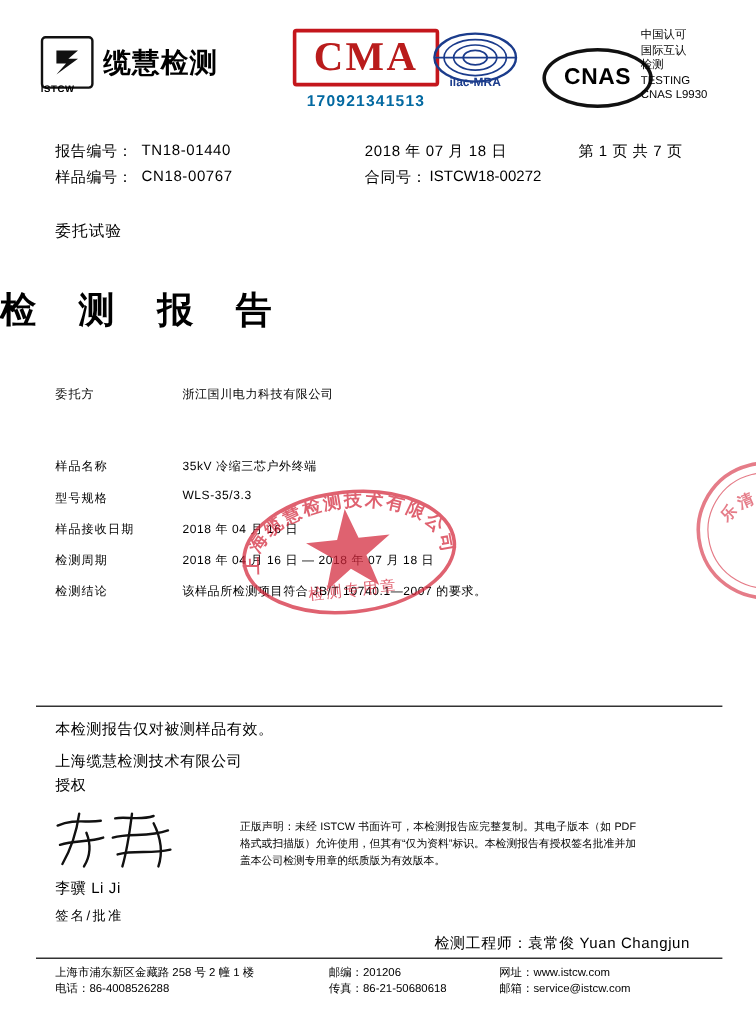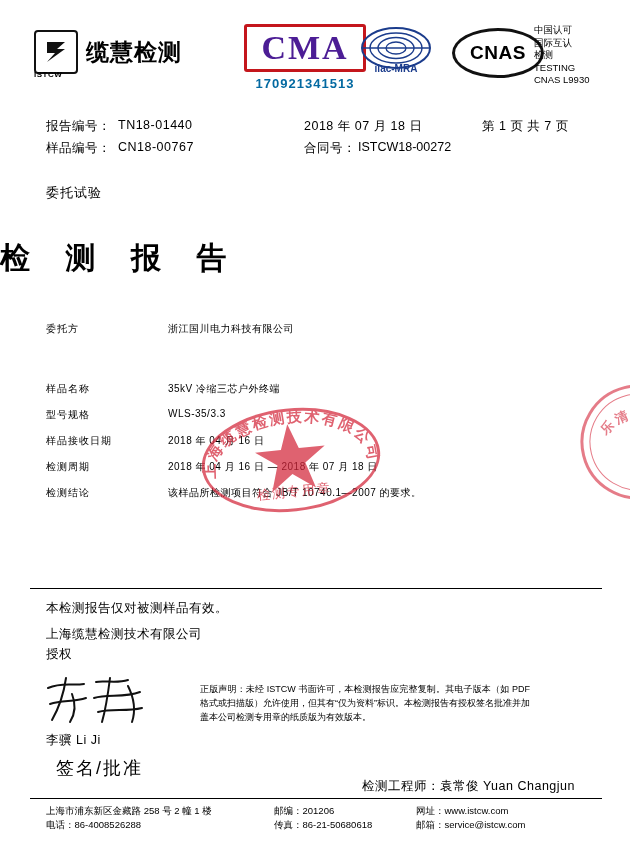--- a/index.html
+++ b/index.html
@@ -24,30 +24,30 @@
     font-weight:bold;font-size:22px;
   }
   .istcw-text{
     position:absolute;left:0;top:46px;width:44px;text-align:left;
     font-size:8px;letter-spacing:.5px;font-weight:bold;
   }
   .cn-name{font-size:23px;font-weight:bold;letter-spacing:1px;}
 
   .cma{position:absolute;left:210px;top:0px;width:122px;text-align:center;}
   .cma-box{
-    border:3px solid #c4161c;border-radius:3px;color:#4c1d95;
+    border:3px solid #c4161c;border-radius:3px;color:#b91c1c;
     font-size:34px;font-weight:bold;letter-spacing:2px;line-height:42px;
     padding:0 4px;font-family:"Liberation Serif",serif;
   }
   .cma-num{color:#0369a1;font-size:13px;font-weight:bold;letter-spacing:1px;margin-top:4px;}
 
   .ilac{position:absolute;left:325px;top:2px;width:74px;height:50px;}
   .ilac svg{display:block;}
 
-  .cnas{position:absolute;left:418px;top:4px;width:90px;}
+  .cnas{position:absolute;left:418px;top:16px;width:90px;}
   .cnas-oval{
     width:86px;height:44px;border:3px solid #111;border-radius:50%;
     display:flex;align-items:center;justify-content:center;
     font-size:19px;font-weight:bold;letter-spacing:.5px;
   }
   .cnas-text{
     position:absolute;left:500px;top:0px;font-size:9.5px;line-height:12.5px;
     white-space:pre-line;
   }
 
@@ -65,42 +65,42 @@
   .title{
     position:absolute;left:0;top:238px;width:630px;text-align:left;
     font-size:30px;font-weight:bold;letter-spacing:14px;
     font-family:"Liberation Serif","DejaVu Serif",serif;
   }
 
   
   .body-info{position:absolute;left:46px;top:322px;width:540px;font-size:10px;}
   .brow{position:relative;min-height:24px;}
   .blbl{position:absolute;left:0;top:0;letter-spacing:1px;}
-  .bval{position:absolute;left:122px;top:0;letter-spacing:.5px;}
+  .bval{position:absolute;left:106px;top:0;letter-spacing:.5px;}
   .bval2{position:absolute;left:122px;top:22px;letter-spacing:.5px;}
 
   
   .seal-center{
     position:absolute;left:196px;top:404px;width:190px;height:112px;
     pointer-events:none;
   }
   .seal-right{
     position:absolute;left:578px;top:372px;width:120px;height:140px;
     pointer-events:none;
   }
 
   
   .divider{position:absolute;left:30px;top:588px;width:572px;height:1px;background:#000;}
   .note1{position:absolute;left:46px;top:600px;font-size:12.5px;letter-spacing:.5px;}
   .note2{position:absolute;left:46px;top:626px;font-size:12.5px;letter-spacing:.5px;}
   .note3{position:absolute;left:46px;top:646px;font-size:12.5px;letter-spacing:.5px;}
 
   .sign-img{position:absolute;left:42px;top:672px;width:110px;height:56px;}
   .signer{position:absolute;left:46px;top:732px;font-size:12.5px;letter-spacing:.5px;}
-  .signlabel{position:absolute;left:56px;top:756px;font-size:18px;letter-spacing:2px;}
+  .signlabel{position:absolute;left:46px;top:756px;font-size:11px;letter-spacing:2px;}
 
   .disclaimer{
     position:absolute;left:200px;top:682px;width:330px;font-size:9px;line-height:14px;
     text-align:justify;letter-spacing:0px;
   }
   .engineer{position:absolute;left:362px;top:778px;font-size:12.5px;letter-spacing:.5px;}
 
   
   .foot-line{position:absolute;left:30px;top:798px;width:572px;height:1px;background:#000;}
   .foot{position:absolute;left:46px;top:804px;width:540px;font-size:9.5px;line-height:14px;}

